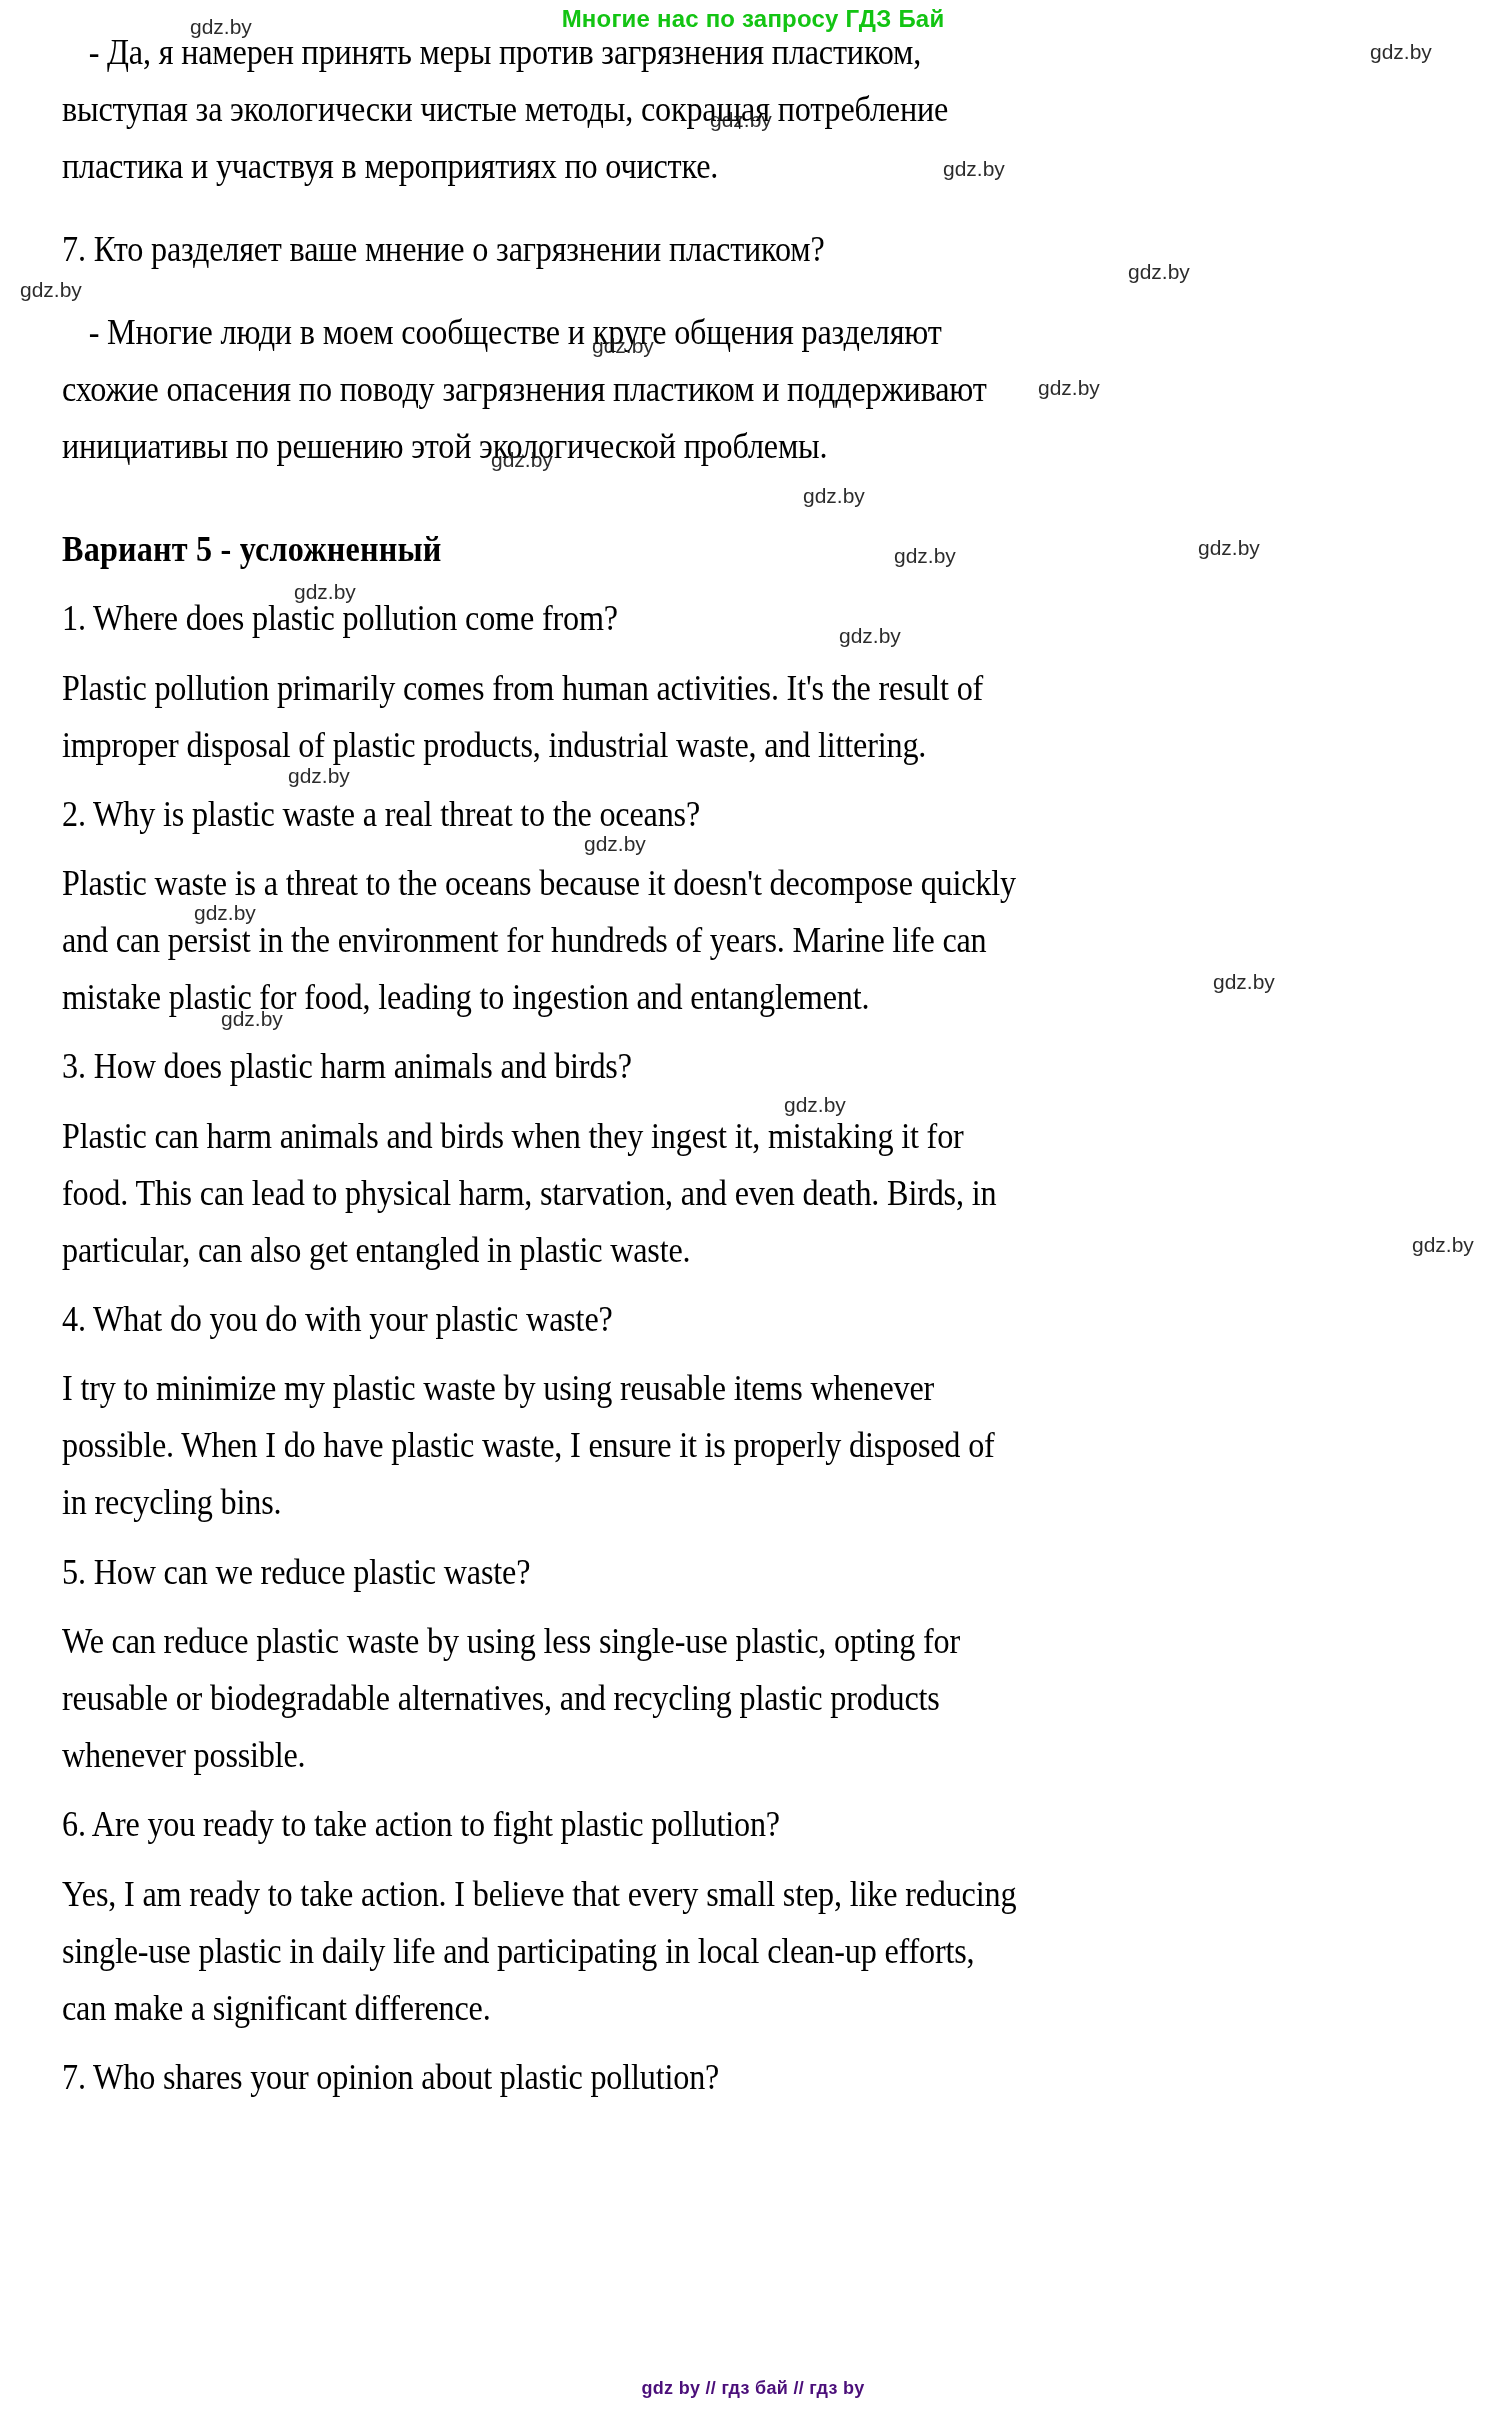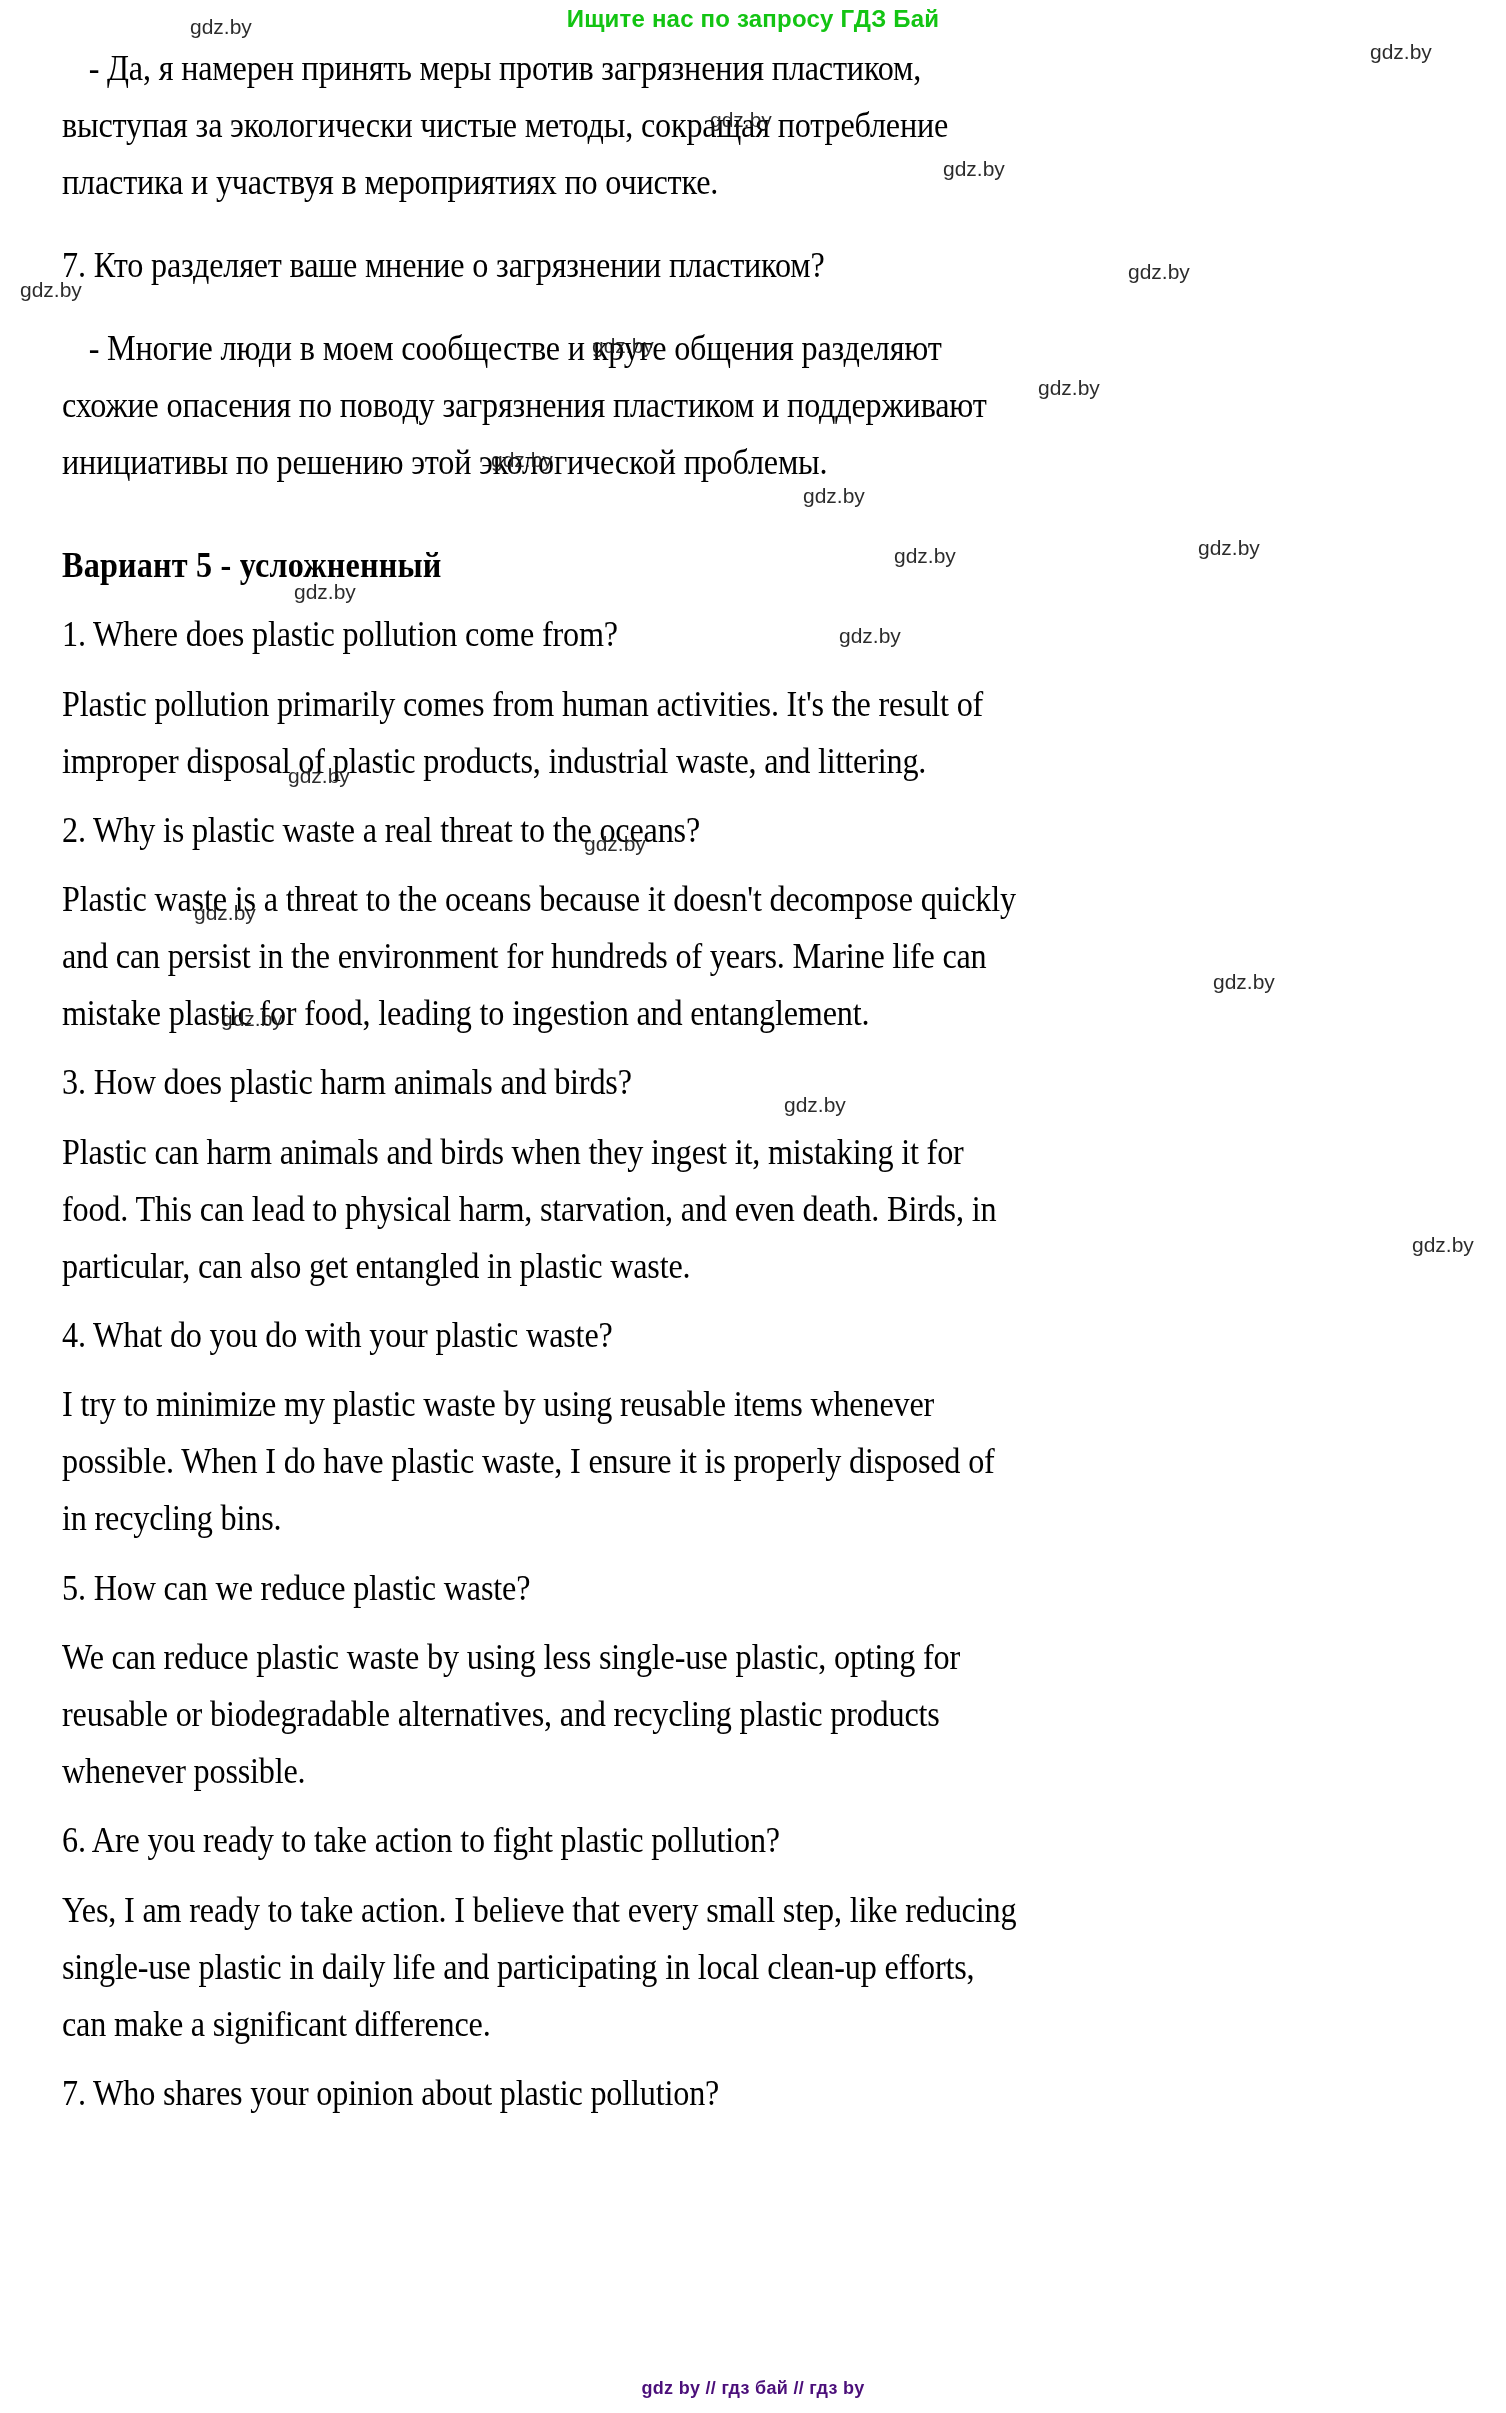--- a/index.html
+++ b/index.html
@@ -45,21 +45,21 @@
     font-weight: 700;
     letter-spacing: 0.3px;
     color: #4b0f7a;
     white-space: nowrap;
   }
 
   
   .doc {
     position: absolute;
     left: 62px;
-    top: 40px;
+    top: 24px;
     width: 1388px;
   }
 
   .line {
     font-size: 35px;
     line-height: 57px;
     white-space: nowrap;
     letter-spacing: -0.2px;
     font-family: "Liberation Serif", "DejaVu Serif", serif;
     transform: scaleX(0.92);
@@ -81,21 +81,21 @@
     white-space: nowrap;
     opacity: 0.93;
     letter-spacing: 0px;
   }
 </style>
 </head>
 <body>
 
 <div id="page">
 
-  <div class="promo">Ищите нас по запросу ГДЗ Бай</div>
+  <div class="promo">Многие нас по запросу ГДЗ Бай</div>
 
   <div class="doc">
       <div class="line indent">- Да, я намерен принять меры против загрязнения пластиком,</div>
       <div class="line">выступая за экологически чистые методы, сокращая потребление</div>
       <div class="line">пластика и участвуя в мероприятиях по очистке.</div>
       <div class="line gap-top">7. Кто разделяет ваше мнение о загрязнении пластиком?</div>
       <div class="line indent gap-top">- Многие люди в моем сообществе и круге общения разделяют</div>
       <div class="line">схожие опасения по поводу загрязнения пластиком и поддерживают</div>
       <div class="line">инициативы по решению этой экологической проблемы.</div>
       <div class="line bold gap-top-lg">Вариант 5 - усложненный</div>

